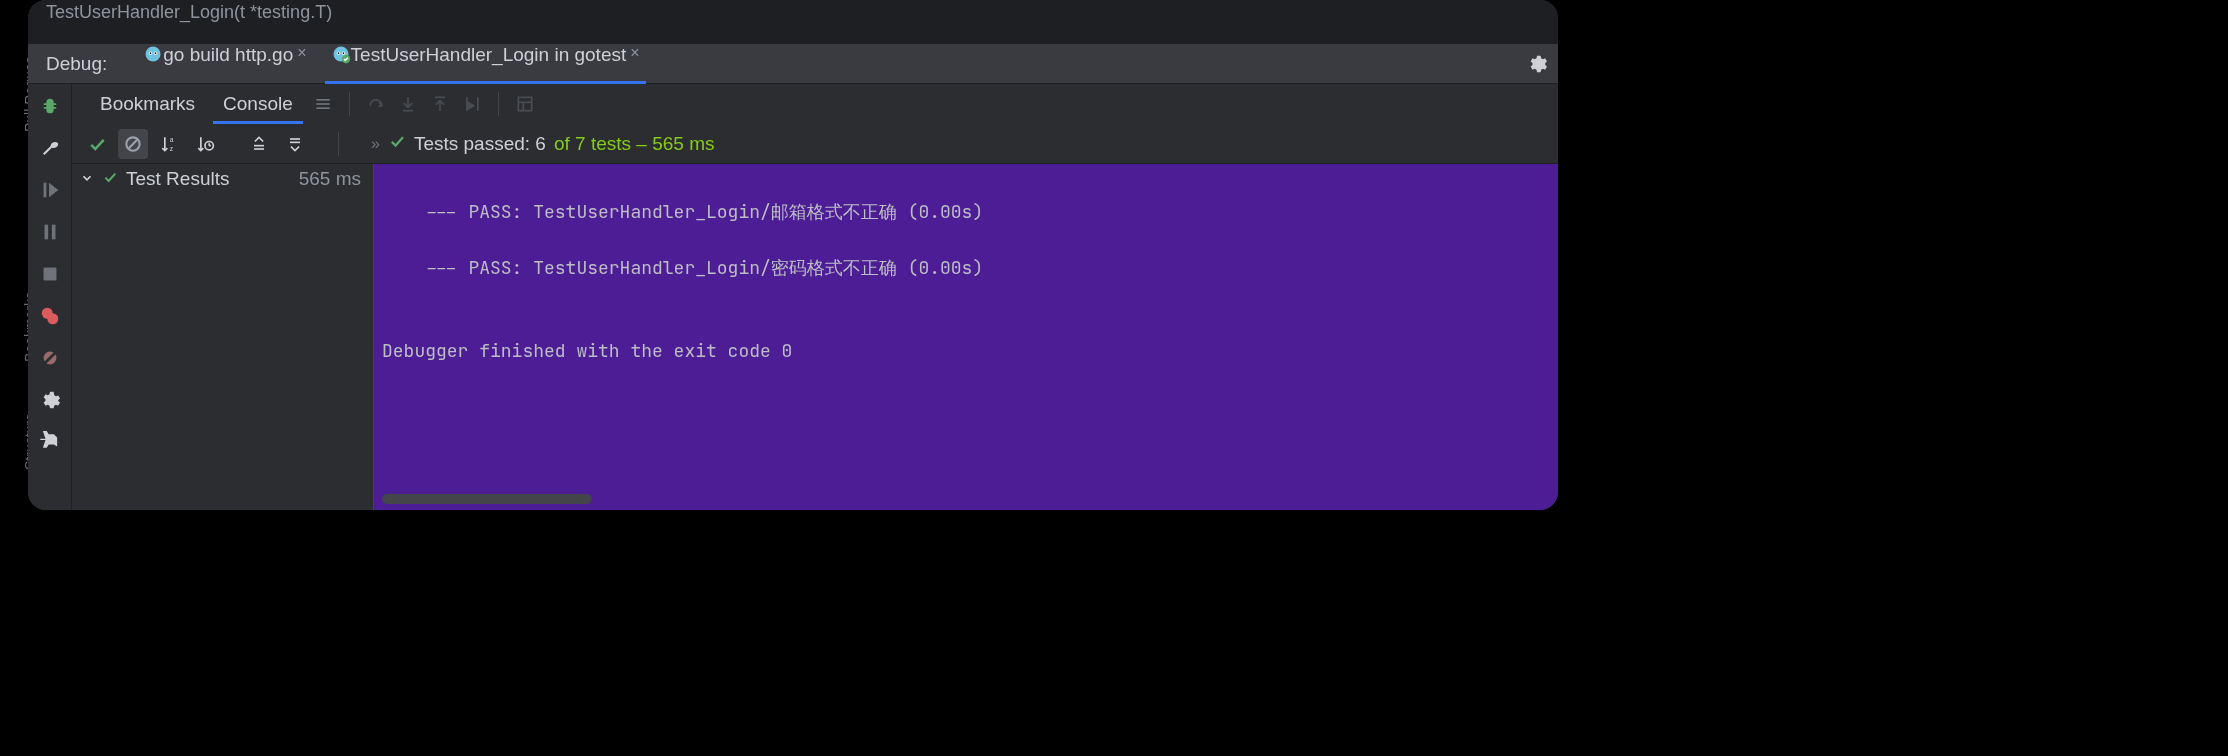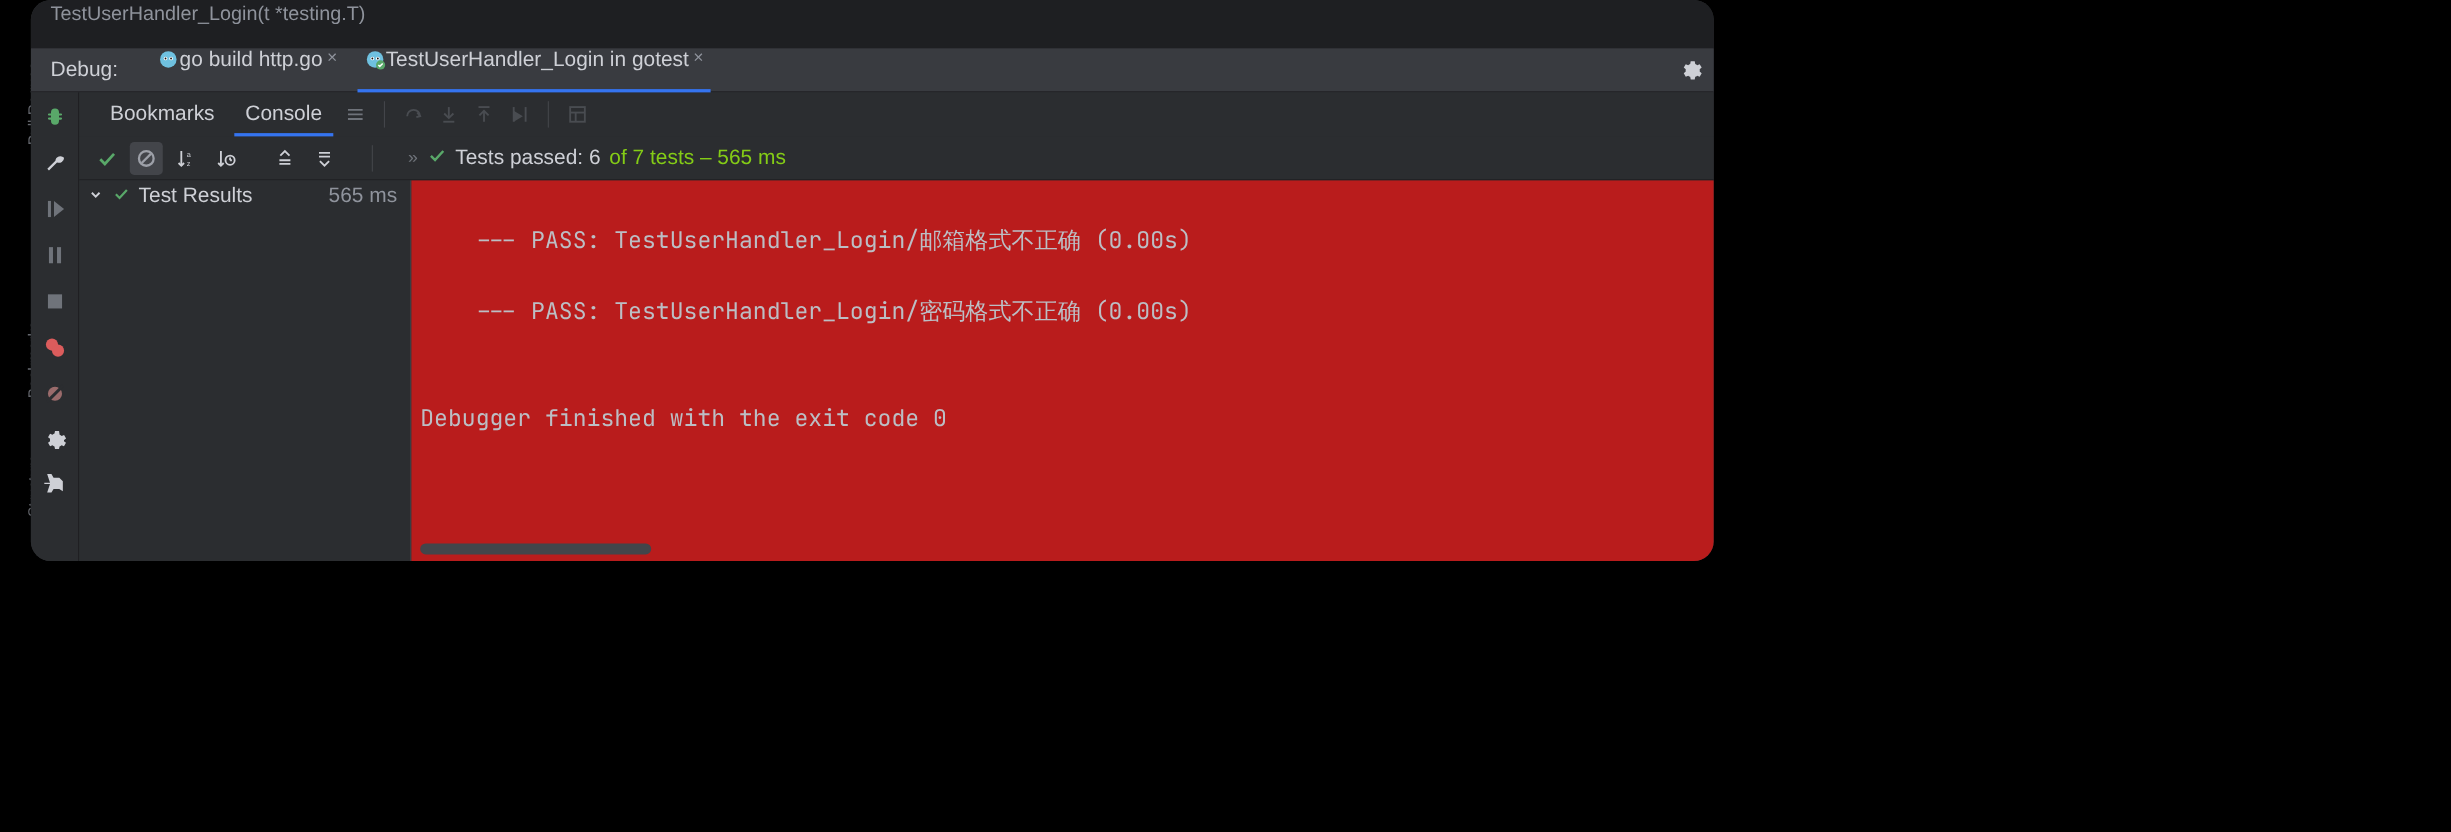--- a/index.html
+++ b/index.html
@@ -212,24 +212,24 @@
     height: 32px;
     padding: 0 12px 0 8px;
     color: #ced0d6;
     cursor: pointer;
   }
   .tree-item .chev { color:#ced0d6; }
   .tree-item .time { margin-left:auto; color:#8f939c; }
 
   .console {
     flex: 1;
-    background: #b91c1c;
+    background: #4c1d95;
     color:#bcbec4;
     font-family: "JetBrains Mono", Menlo, Consolas, monospace;
-    font-size: 21px;
+    font-size: 18px;
     line-height: 1.55;
     padding: 6px 8px 0 8px;
     overflow: auto;
     white-space: pre;
     position: relative;
   }
   .console-line { white-space: pre; }
   .hscroll {
     position:absolute;
     left:8px; bottom:6px;

